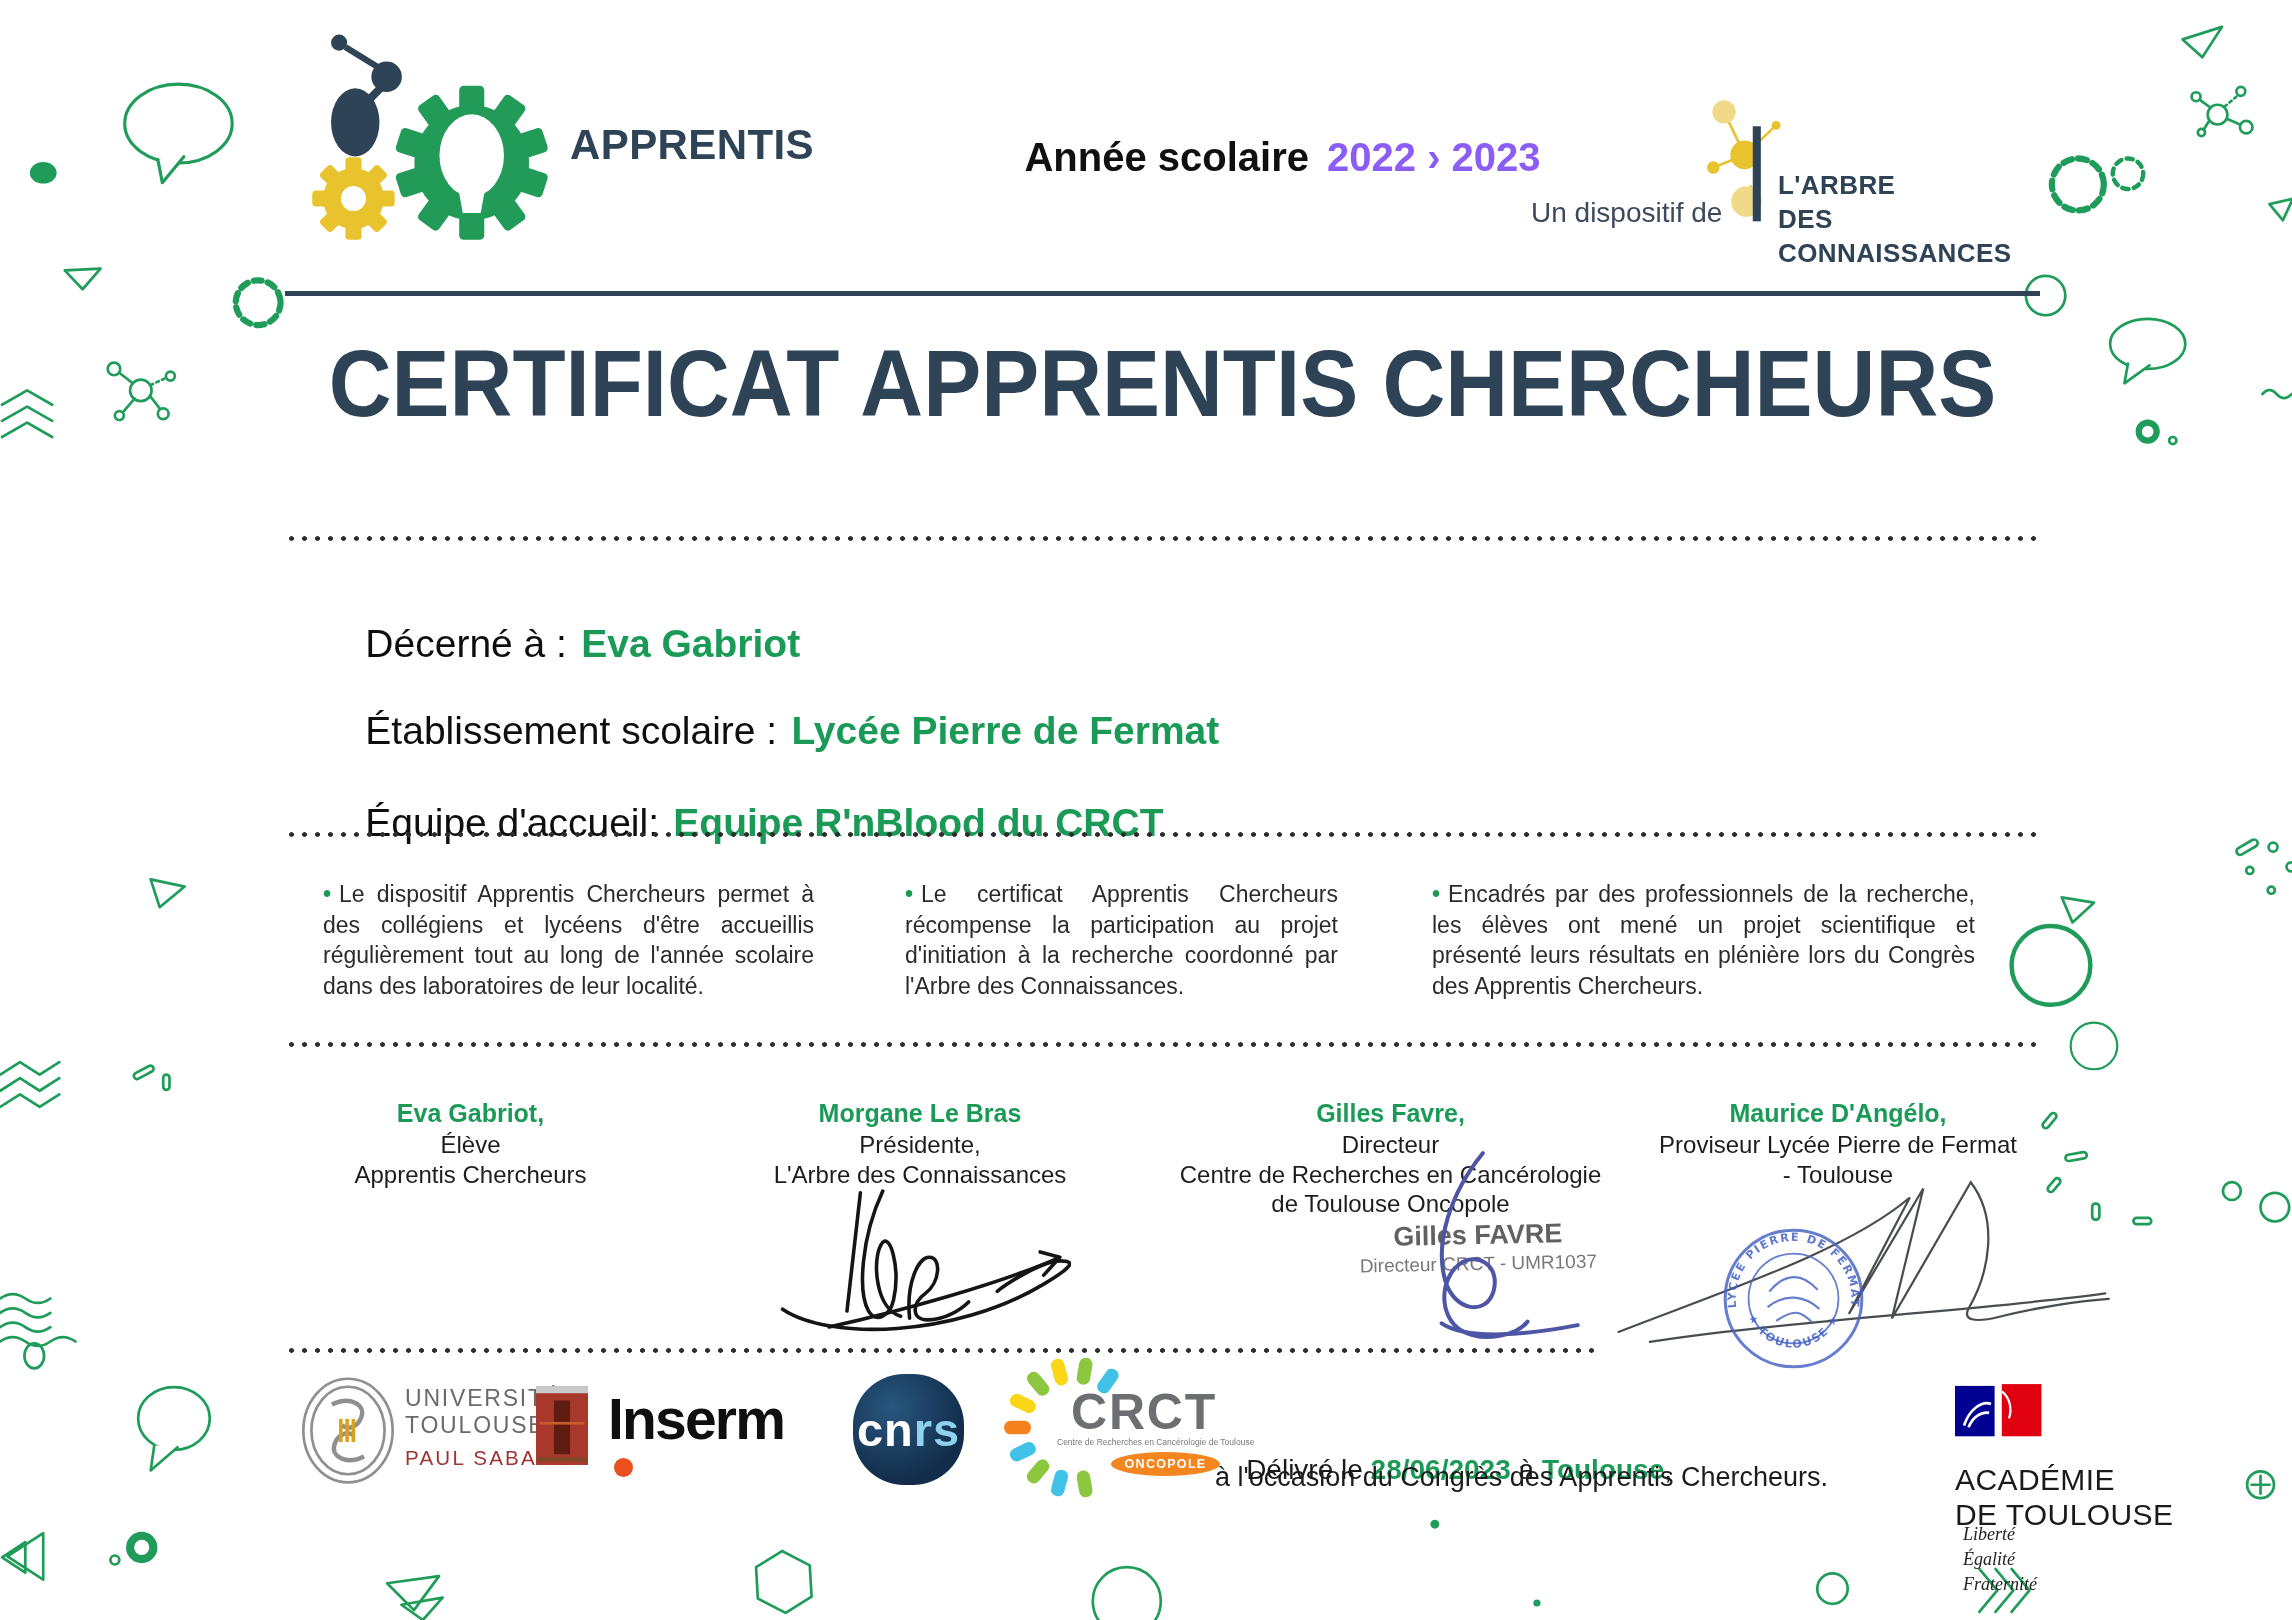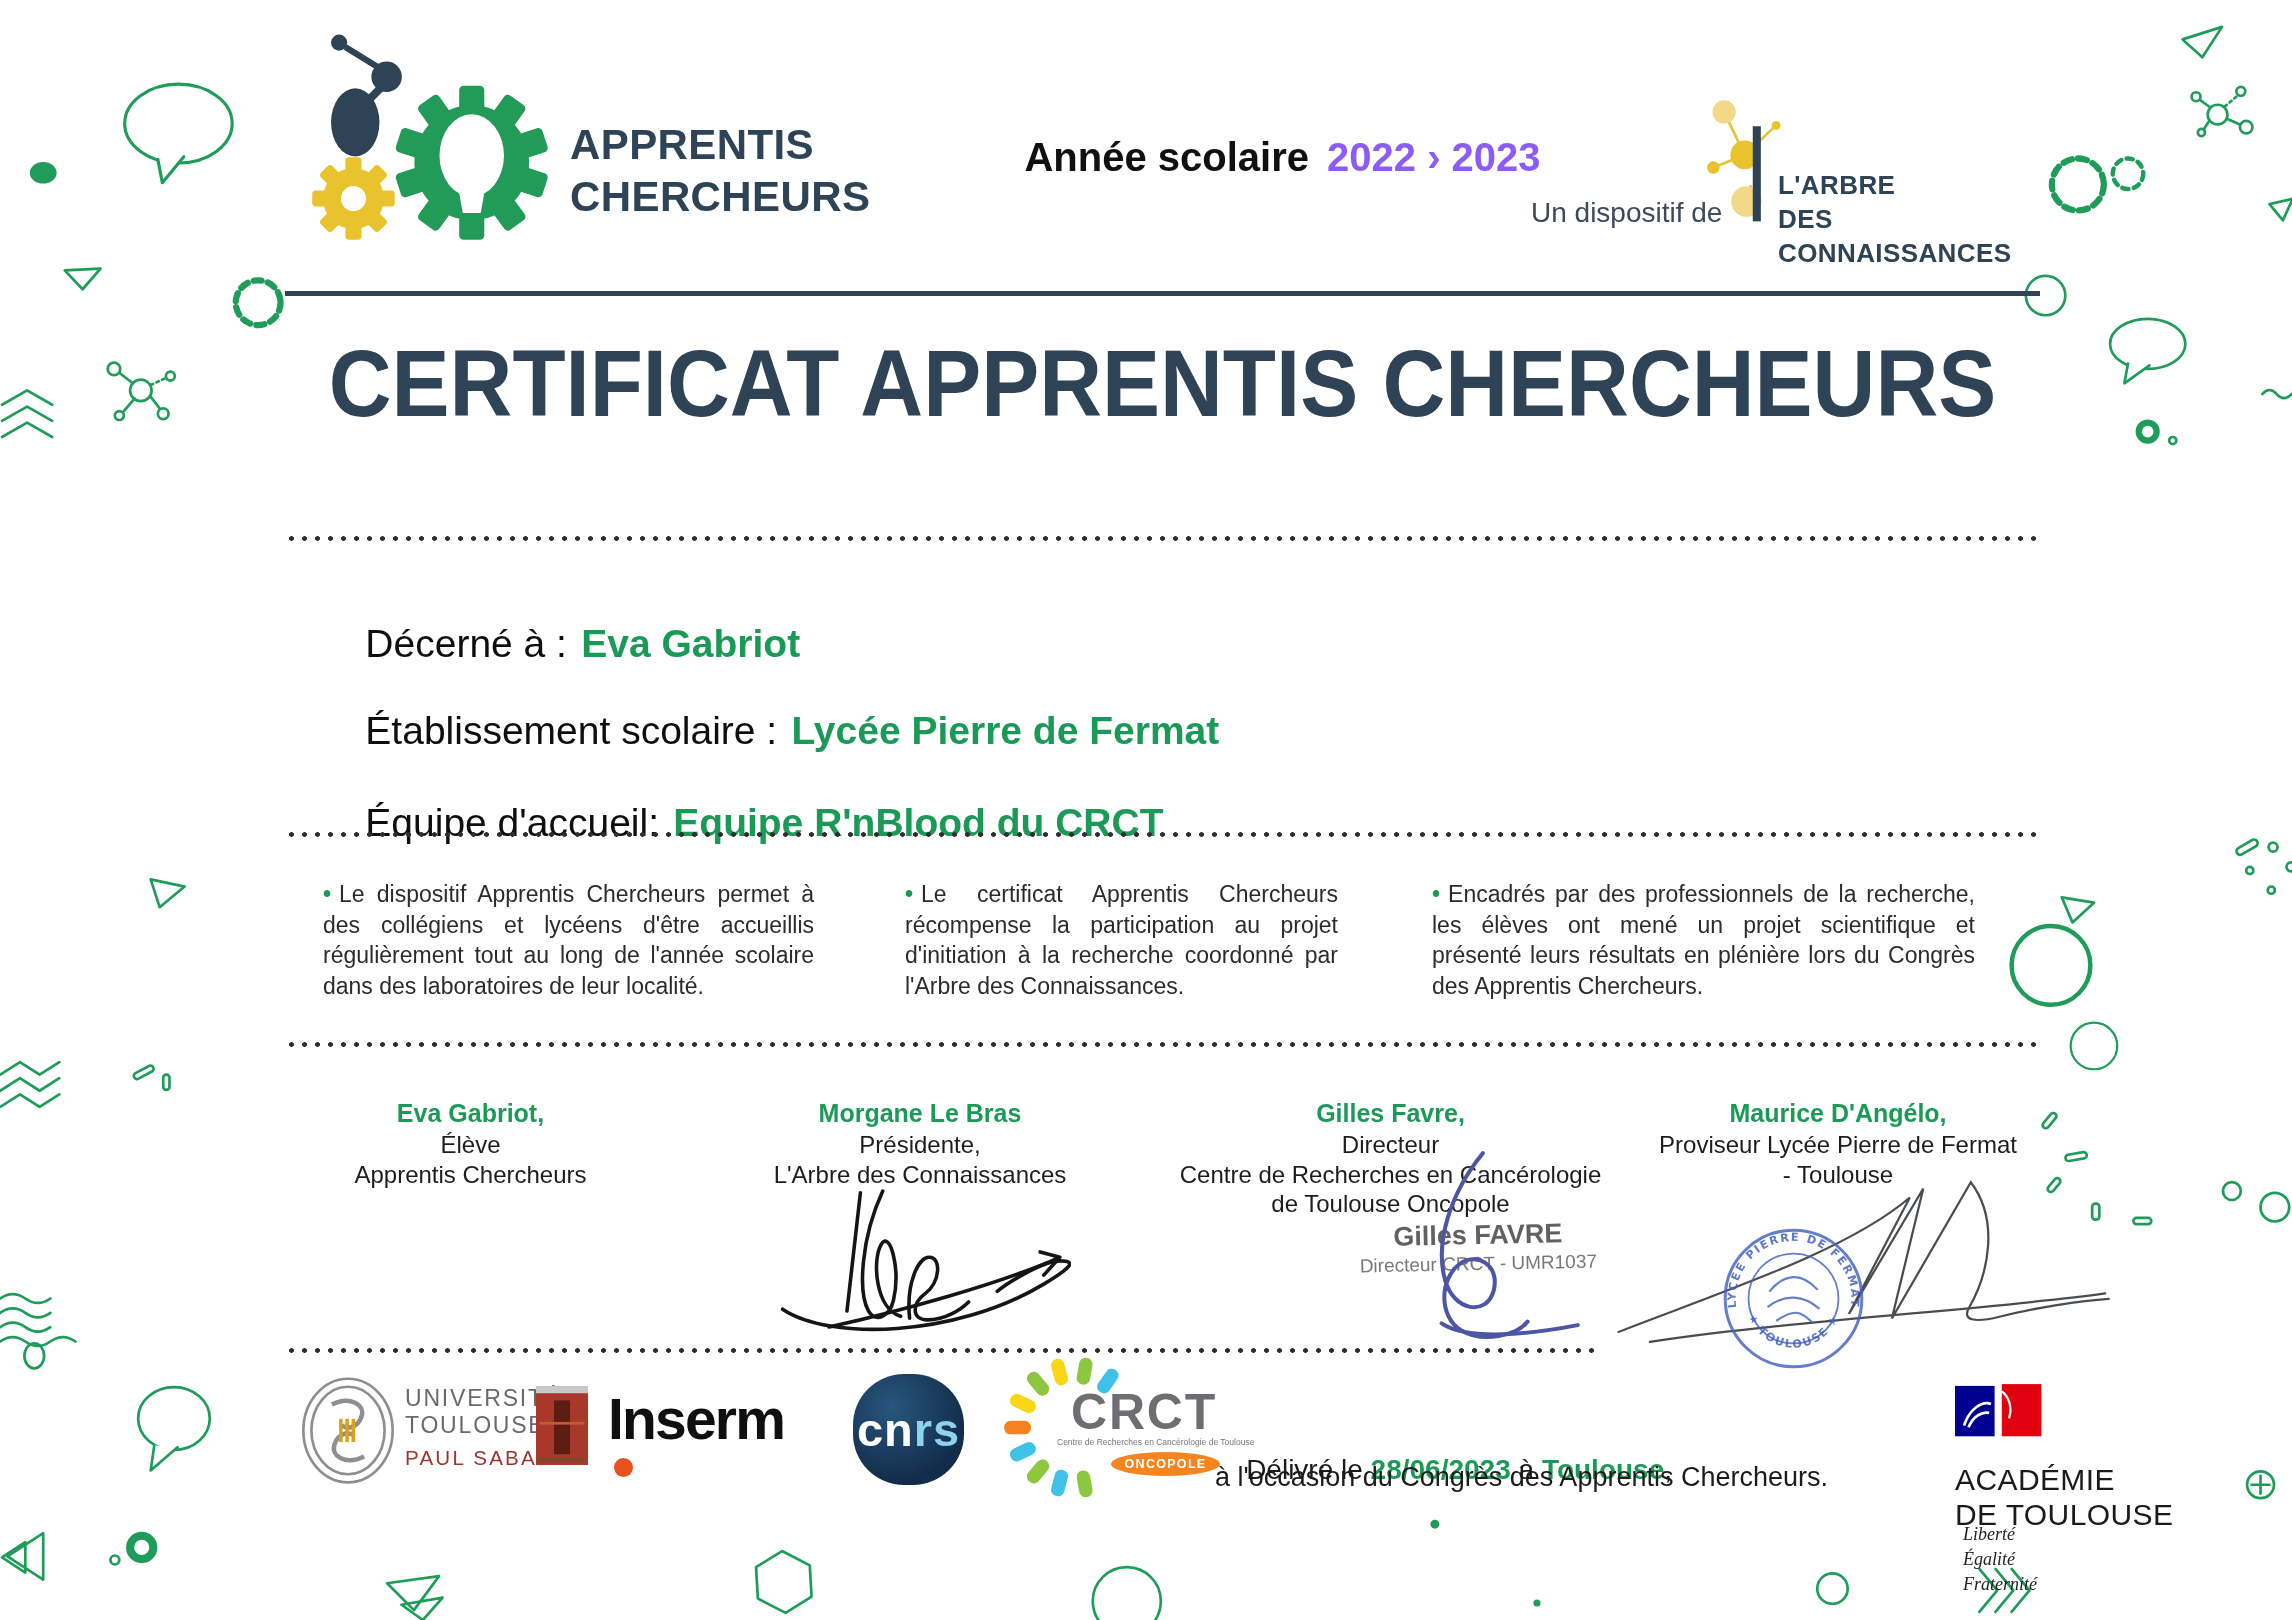--- a/index.html
+++ b/index.html
@@ -248,21 +248,20 @@
         <rect x="-9" y="-46" width="18" height="17" rx="4" transform="rotate(270)"></rect>
         <rect x="-9" y="-46" width="18" height="17" rx="4" transform="rotate(315)"></rect>
         <circle cx="0" cy="0" r="34"></circle>
       </g>
       <circle cx="0" cy="0" r="14" fill="#ffffff"></circle>
     </g>
   </svg>
 
   <div class="abs wordmark">
     <div>APPRENTIS</div>
-    <div>CHERCHEURS</div>
   </div>
 
   <div class="abs school-year">
     <span class="lbl">Année scolaire</span><span class="val">2022 › 2023</span>
   </div>
 
   <div class="abs dispositif">Un dispositif de</div>
 
   <svg class="abs arbre-svg" viewBox="0 0 100 165">
     <g stroke="#e9c32e" stroke-width="3" fill="none">

